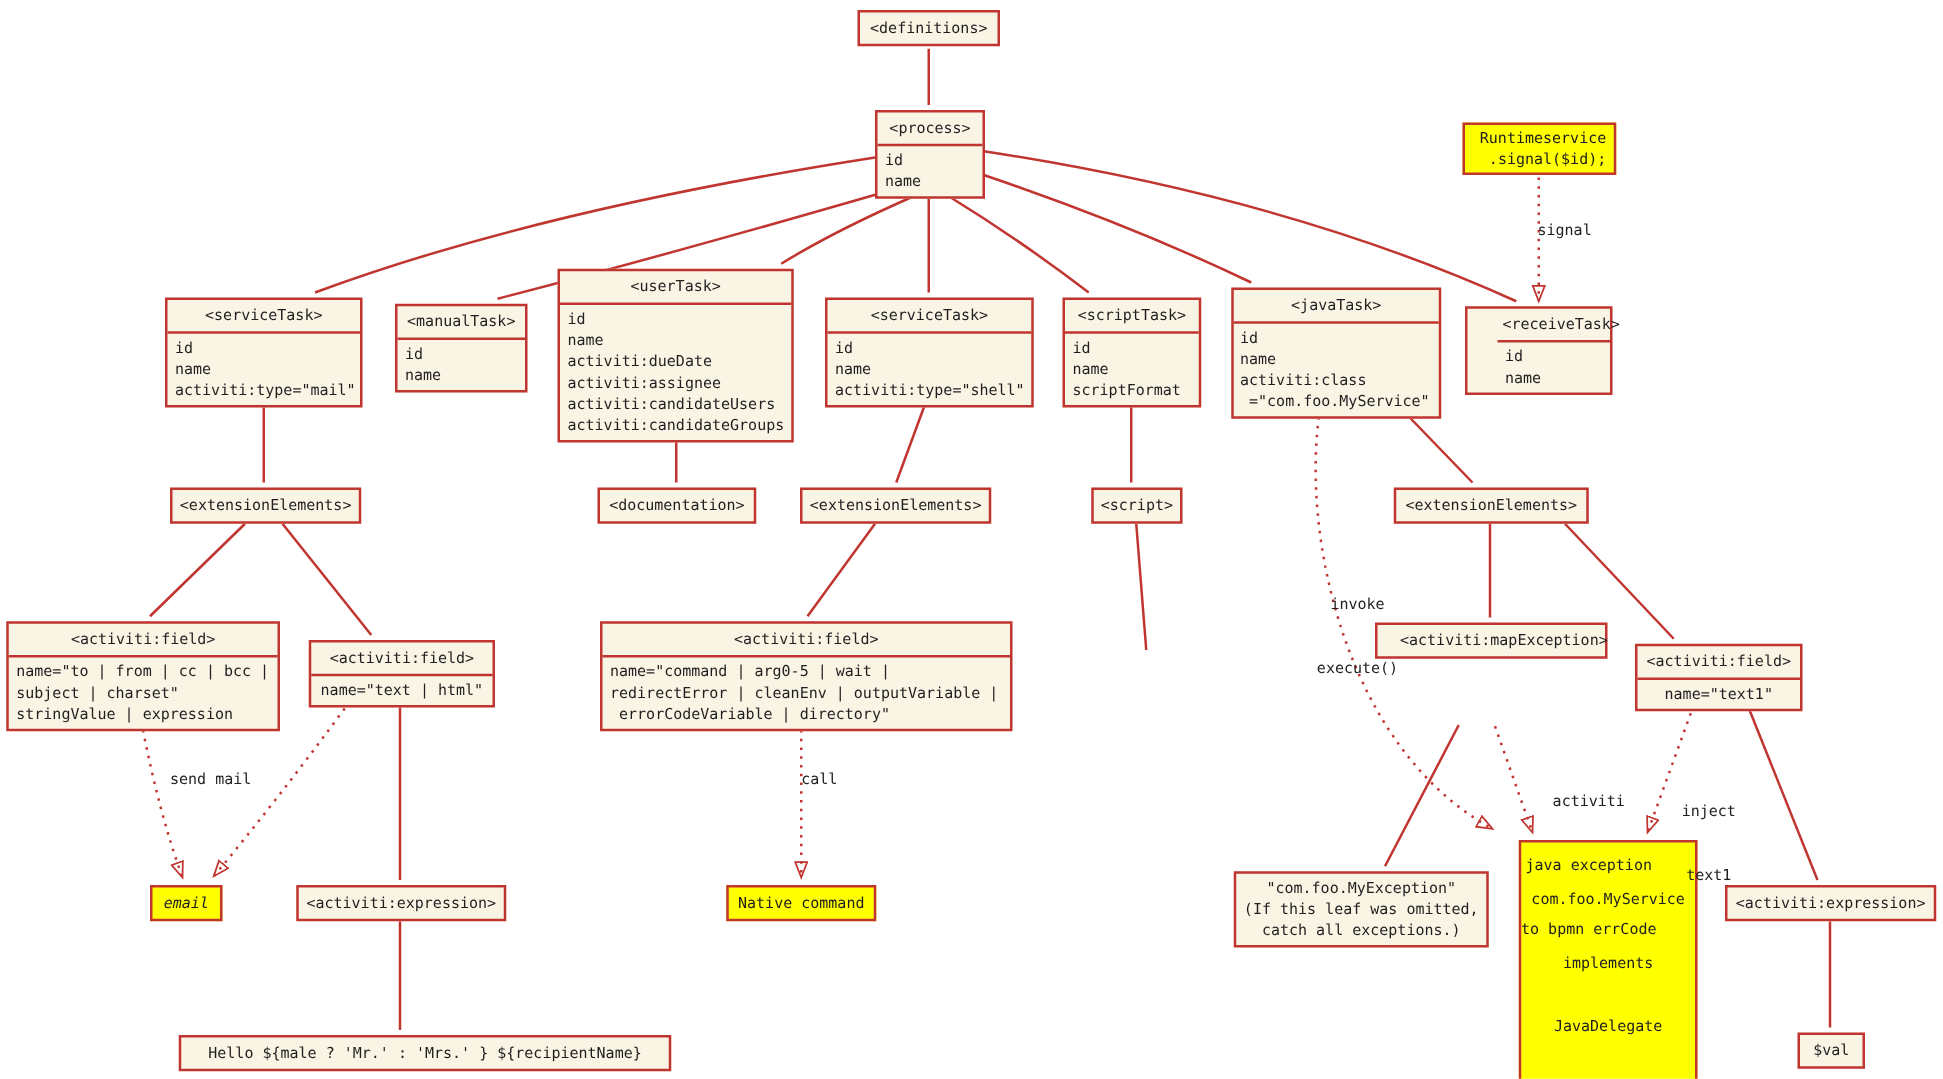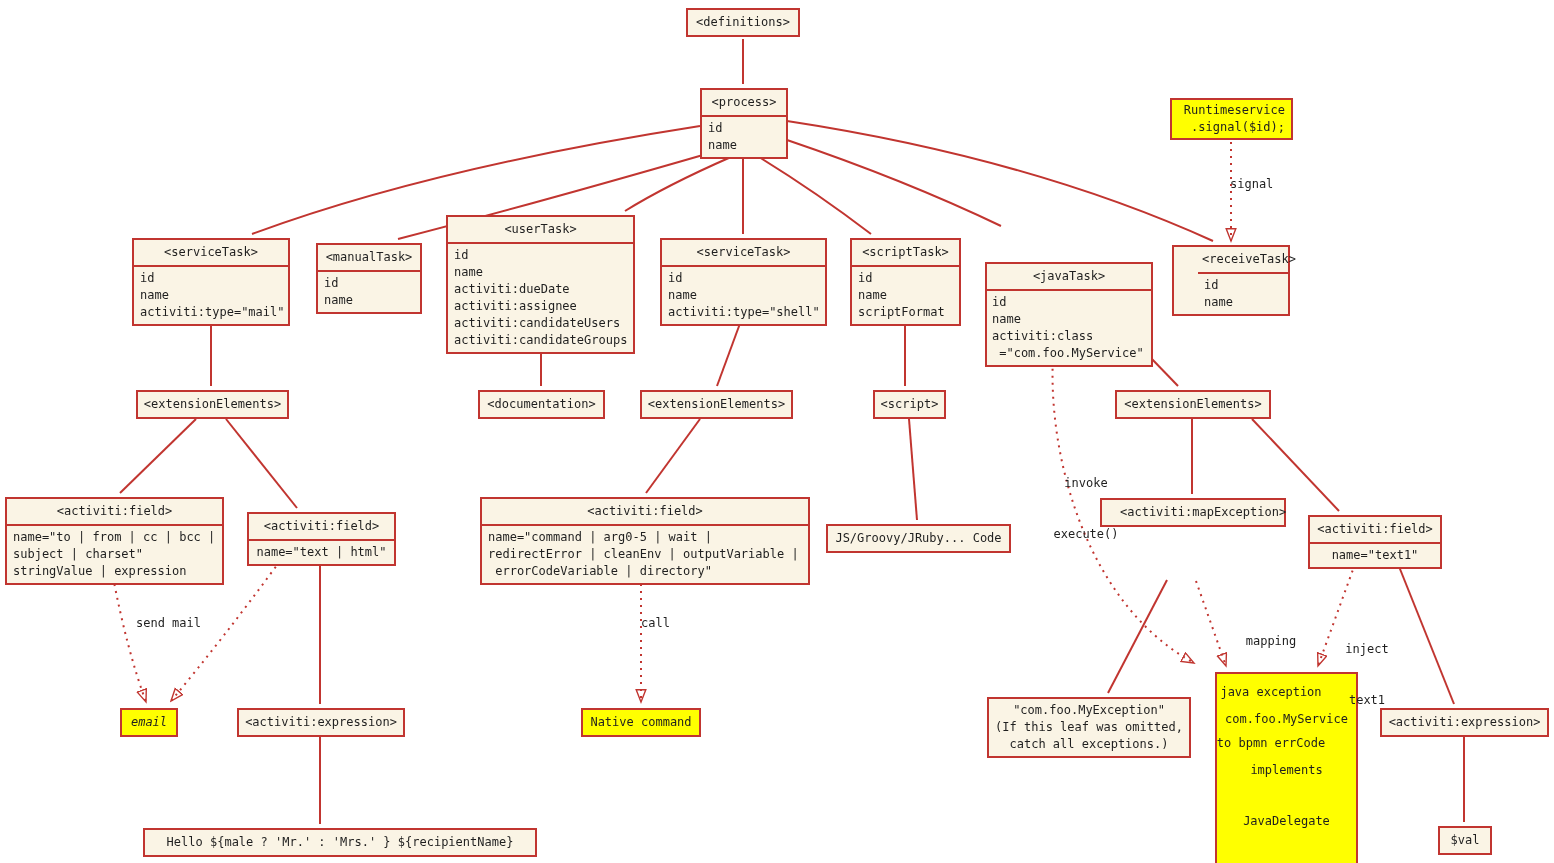--- a/index.html
+++ b/index.html
@@ -18,21 +18,21 @@
   .c{ padding:3px 4px; text-align:center; white-space:pre; }
   .lbl{ position:absolute; z-index:3; white-space:pre; text-align:center; }
 
   #n-definitions{ left:686px; top:8px;  width:114px; }
   #n-process{ left:700px; top:88px; width:88px; }
   #n-serviceTaskMail{ left:132px; top:238px; width:158px; }
   #n-manualTask{ left:316px; top:243px; width:106px; }
   #n-userTask{ left:446px; top:215px; width:189px; }
   #n-serviceTaskShell{ left:660px; top:238px; width:167px; }
   #n-scriptTask{ left:850px; top:238px; width:111px; }
-  #n-javaTask{ left:985px; top:230px; width:168px;margin-top:32px; }
+  #n-javaTask{ left:985px; top:230px; width:168px; }
   #n-javaTask .b{ padding:3px 5px; }
   #n-receiveTask{ left:1172px; top:245px; width:118px;padding-left:24px; }
   #n-runtimeSignal{ left:1170px; top:98px; width:123px; padding:2px 6px; }
   #n-runtimeSignal .line{ text-align:right; }
   #n-ext1{ left:136px; top:390px; width:153px; }
   #n-documentation{ left:478px; top:390px; width:127px; }
   #n-ext2{ left:640px; top:390px; width:153px; }
   #n-script{ left:873px; top:390px; width:73px; }
   #n-ext3{ left:1115px; top:390px; width:156px; }
   #n-fieldMail{ left:5px; top:497px; width:219px; }
@@ -229,23 +229,20 @@
 
   <div class="node" id="n-fieldCommand">
     <div class="t">&lt;activiti:field&gt;</div>
     <div class="b">
       <div class="attr">name="command | arg0-5 | wait |</div>
       <div class="attr">redirectError | cleanEnv | outputVariable |</div>
       <div class="attr"> errorCodeVariable | directory"</div>
     </div>
   </div>
 
-  <div class="node" id="n-jsGroovy">
-    <div class="t">JS/Groovy/JRuby... Code</div>
-  </div>
 
   <div class="node" id="n-mapException">
     <div class="t">&lt;activiti:mapException&gt;</div>
   </div>
 
   <div class="node" id="n-fieldText1">
     <div class="t">&lt;activiti:field&gt;</div>
     <div class="b center">
       <div class="attr">name="text1"</div>
     </div>
@@ -291,21 +288,21 @@
   </div>
 
   <div class="lbl" id="lbl-signal">signal</div>
   <div class="lbl" id="lbl-sendmail">send mail</div>
   <div class="lbl" id="lbl-call">call</div>
   <div class="lbl" id="lbl-invoke">
     <div>invoke</div>
     <div>execute()</div>
   </div>
   <div class="lbl" id="lbl-mapping">
-    <div>mapping</div>
+    <div>activiti</div>
     <div>java exception</div>
     <div>to bpmn errCode</div>
   </div>
   <div class="lbl" id="lbl-inject">
     <div>inject</div>
     <div>text1</div>
   </div>
 
 </div>
 

